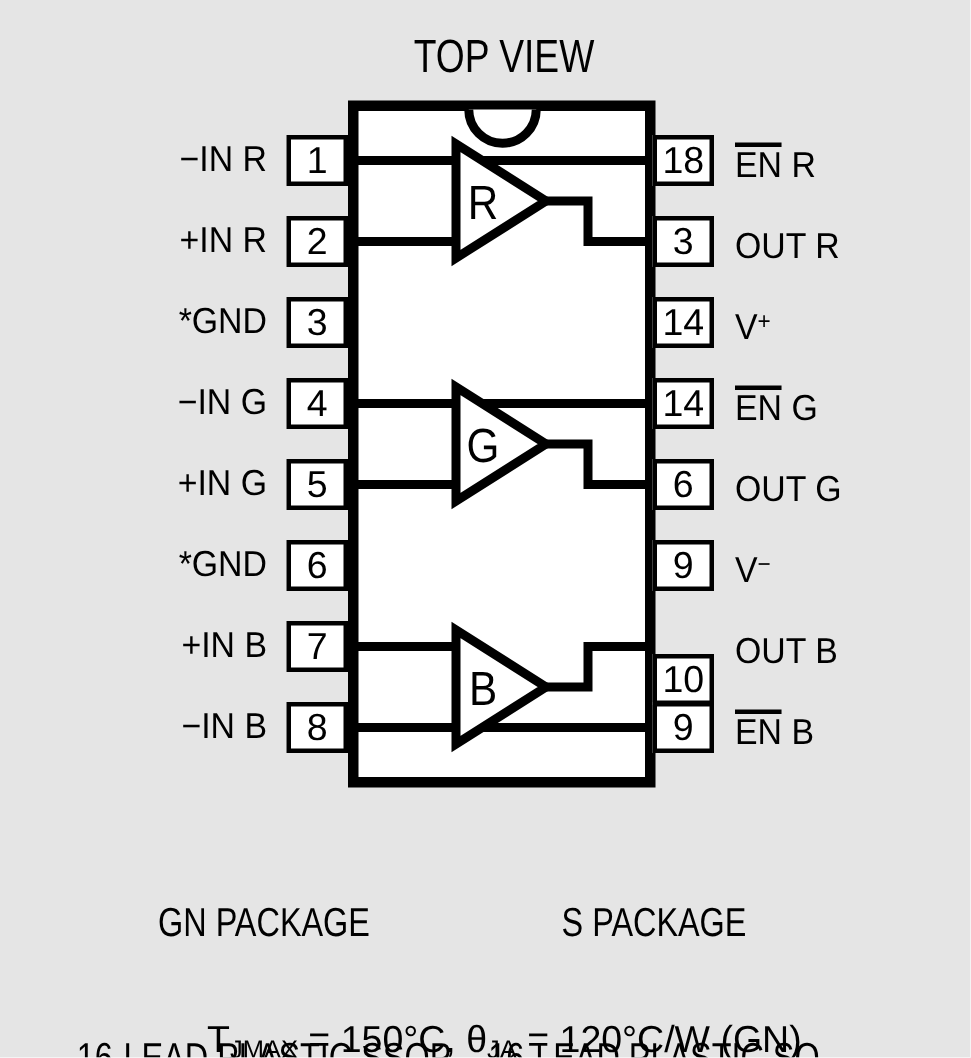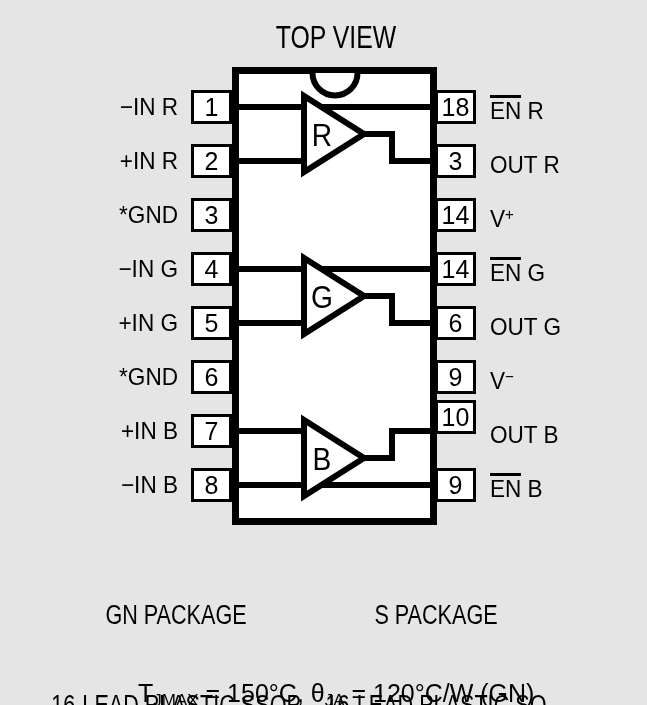--- a/index.html
+++ b/index.html
@@ -89,21 +89,21 @@
   <div class="abs pin-box left" style="top:360px;">6</div>
   <div class="abs pin-box left" style="top:414px;">7</div>
   <div class="abs pin-box left" style="top:468px;">8</div>
 
   <div class="abs pin-box right" style="top:90px;">18</div>
   <div class="abs pin-box right" style="top:144px;">3</div>
   <div class="abs pin-box right" style="top:198px;text-align:center;">14</div>
   <div class="abs pin-box right" style="top:252px;">14</div>
   <div class="abs pin-box right" style="top:306px;">6</div>
   <div class="abs pin-box right" style="top:360px;">9</div>
-  <div class="abs pin-box right" style="top:400px;">10</div>
+  <div class="abs pin-box right" style="top:436px;">10</div>
   <div class="abs pin-box right" style="top:468px;">9</div>
 
   <div class="abs pin-label left" style="top:92px;"><span>−IN R</span></div>
   <div class="abs pin-label left" style="top:146px;"><span>+IN R</span></div>
   <div class="abs pin-label left" style="top:200px;"><span>*GND</span></div>
   <div class="abs pin-label left" style="top:254px;"><span>−IN G</span></div>
   <div class="abs pin-label left" style="top:308px;"><span>+IN G</span></div>
   <div class="abs pin-label left" style="top:362px;"><span>*GND</span></div>
   <div class="abs pin-label left" style="top:416px;"><span>+IN B</span></div>
   <div class="abs pin-label left" style="top:470px;"><span>−IN B</span></div>

